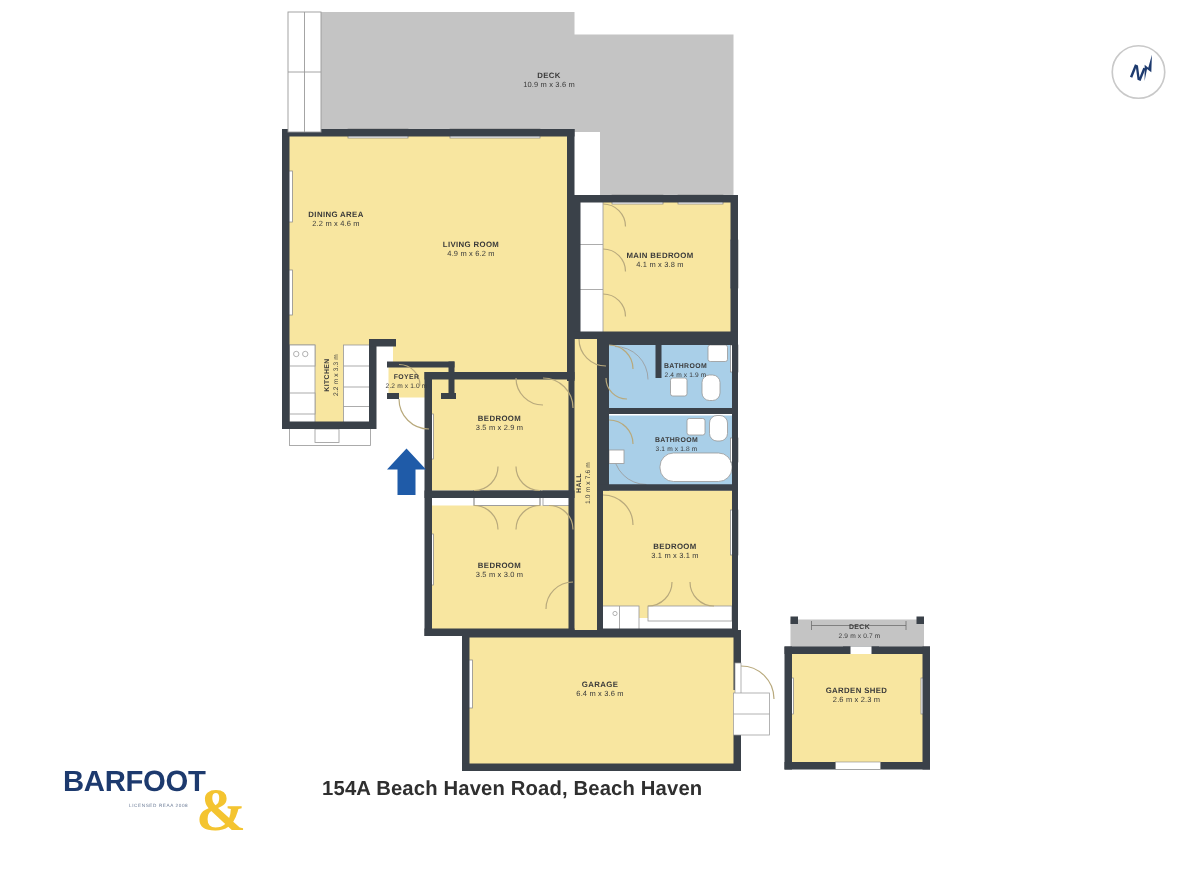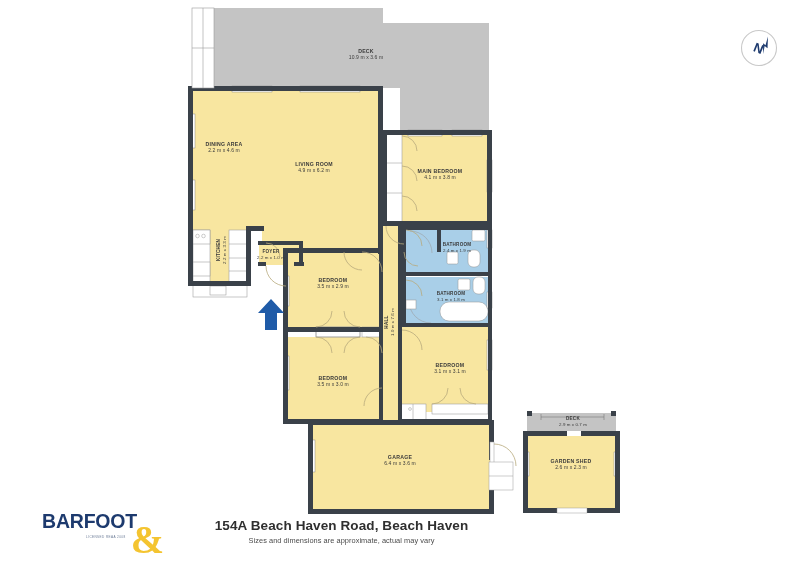--- a/index.html
+++ b/index.html
@@ -412,20 +412,19 @@
 <svg id="compass" viewBox="0 0 46 46" xmlns="http://www.w3.org/2000/svg">
   <circle cx="23" cy="23" r="17.5" fill="#ffffff" stroke="#c9c9c9" stroke-width="1.1"></circle>
   <g transform="rotate(22 23 23)">
     <path d="M 27 9 L 31 20 L 27.5 19 L 29 27 L 25 17 L 28 18 Z" fill="#1d3a6e"></path>
     <text x="18" y="28" font-family="'Liberation Sans', sans-serif" font-size="13" font-weight="700" fill="#1d3a6e">N</text>
   </g>
 </svg>
 
 <div id="title-block">
   <h1 id="plan-title">154A Beach Haven Road, Beach Haven</h1>
-  <p id="plan-subtitle">Sizes and dimensions are approximate, actual may vary</p>
 </div>
 
 <div id="brand-logo">
   <span class="logo-line1">BARFOOT</span>
   <span class="logo-amp">&amp;</span>
   <span class="logo-tagline">LICENSED REAA 2008</span>
 </div>
 
 </body></html>

